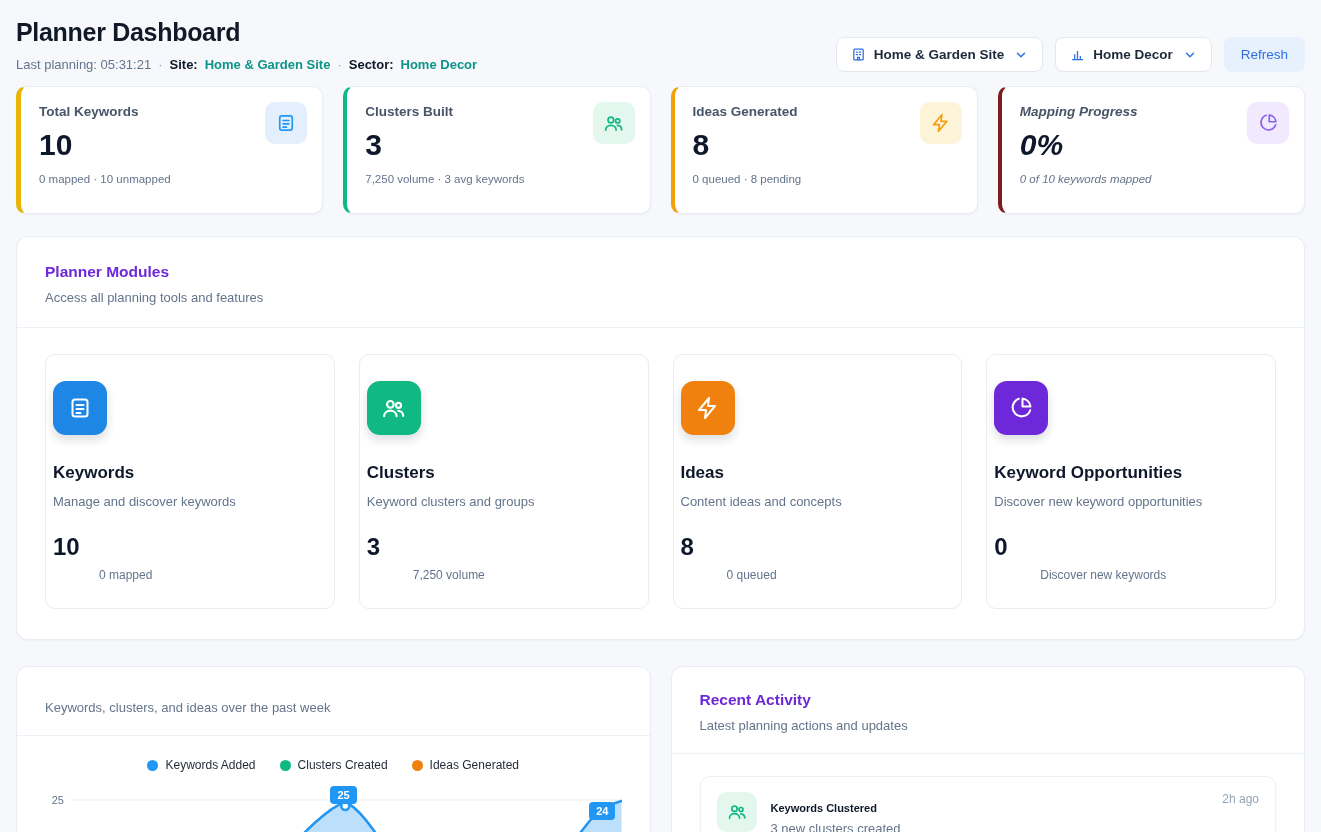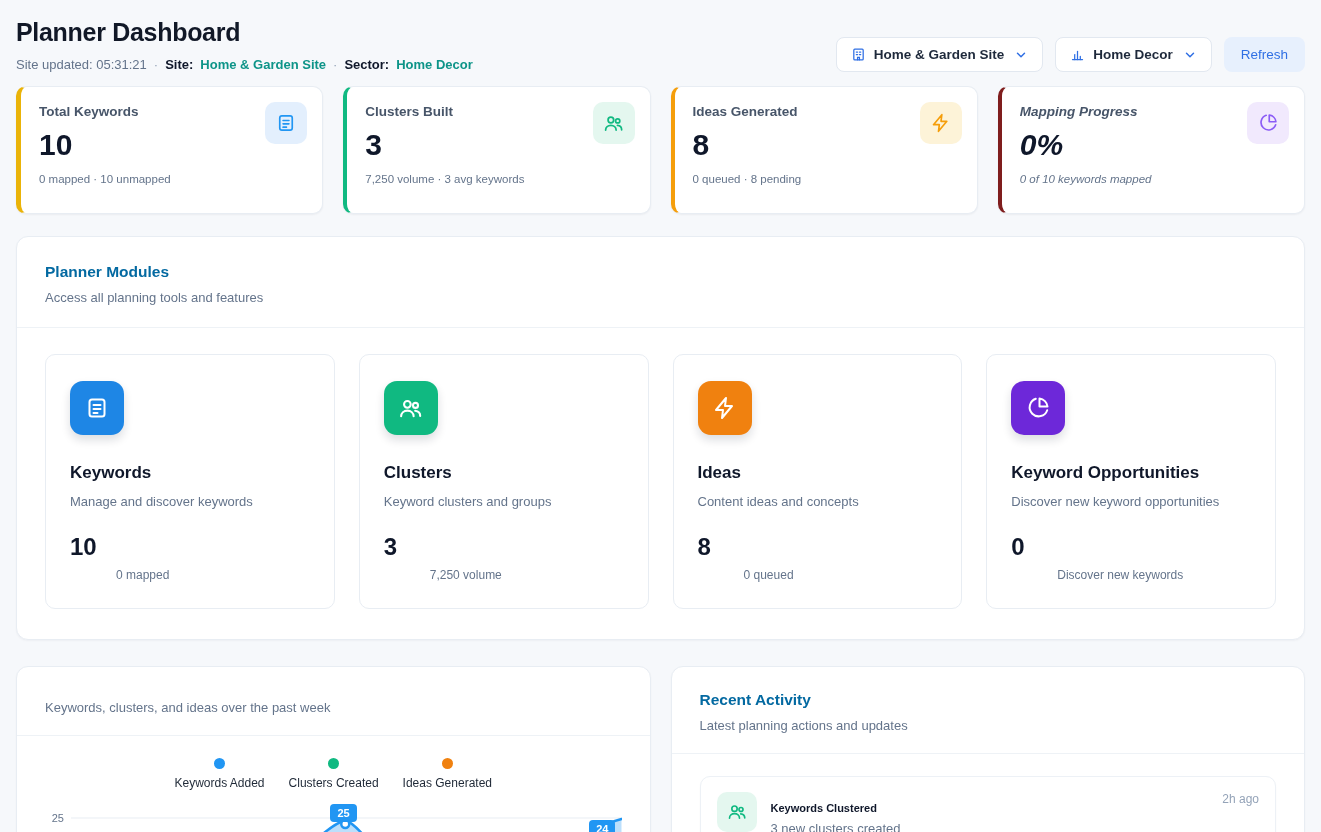--- a/index.html
+++ b/index.html
@@ -47,45 +47,45 @@
   .stat-icon  { position:absolute; top:15px; right:15px; width:42px; height:42px; border-radius:10px;
                 display:flex; align-items:center; justify-content:center; }
   .tile-blue   { background:#e3effd; color:#2196f3; }
   .tile-green  { background:#e4f7ef; color:#10b981; }
   .tile-yellow { background:#fdf3d8; color:#f59e0b; }
   .tile-purple { background:#f1e9fd; color:#8b5cf6; }
 
   
   .panel { background:#fff; border:1px solid #e8edf3; border-radius:12px; margin-top:22px;
            padding:26px 28px 30px; box-shadow:0 1px 2px rgba(16,24,40,.04); }
-  .panel-title { font-size:15.5px; font-weight:700; color:#0369a1; }
+  .panel-title { font-size:15.5px; font-weight:700; color:#6d28d9; }
   .panel-sub { font-size:13px; color:#64748b; margin-top:9px; }
   .panel-divider { border:none; border-top:1px solid #eef2f6; margin:22px -28px 26px; }
   .modules-grid { display:grid; grid-template-columns:repeat(4,1fr); gap:24px; }
-  .module-card { border:1px solid #e8edf3; border-radius:10px; padding:26px 24px; background:#fff; cursor:pointer; }
+  .module-card { border:1px solid #e8edf3; border-radius:10px; padding:26px 7px; background:#fff; cursor:pointer; }
   .module-icon { width:54px; height:54px; border-radius:13px; color:#fff;
                  display:flex; align-items:center; justify-content:center; box-shadow:0 5px 10px rgba(15,23,42,.14); }
   .mi-blue   { background:#1e86e5; }
   .mi-green  { background:#10b981; }
   .mi-orange { background:#f0810f; }
   .mi-purple { background:#6d28d9; }
   .module-title { font-size:17px; font-weight:800; margin-top:28px; color:#0f172a; }
   .module-desc  { font-size:13px; color:#64748b; margin-top:11px; }
   .module-value { font-size:24px; font-weight:800; margin-top:24px; color:#0f172a; }
   .module-sub   { font-size:12px; color:#64748b; margin-top:7px;margin-left:46px; }
 
   
   .bottom-grid { display:grid; grid-template-columns:1fr 1fr; gap:20px; margin-top:26px; }
   .bottom-card { background:#fff; border:1px solid #e8edf3; border-radius:12px; padding:24px 28px;
                  height:330px; box-shadow:0 1px 2px rgba(16,24,40,.04); }
   .bc-divider { border:none; border-top:1px solid #eef2f6; margin:20px -28px 22px; }
 
   
   .legend { display:flex; justify-content:center; gap:24px; font-size:12px; color:#1f2937; margin-top:16px; }
-  .legend-item { display:flex; align-items:center; gap:7px; cursor:pointer;flex-direction:column; }
+  .legend-item { display:flex; align-items:center; gap:7px; cursor:pointer; }
   .dot { width:11px; height:11px; border-radius:50%; }
   .dot-blue { background:#2196f3; } .dot-green { background:#10b981; } .dot-orange { background:#f0810f; }
   .chart-row { display:flex; margin-top:14px; }
   .ytick { width:26px; font-size:11px; color:#64748b; text-align:right; padding-right:7px; padding-top:8px; }
   .chart-wrap { position:relative; flex:1; height:130px; }
   .chart-wrap svg { position:absolute; inset:0; width:100%; height:100%; }
   .pt-badge { position:absolute; background:#2196f3; color:#fff; font-size:11px; font-weight:700;
               padding:2px 7px; border-radius:4px; line-height:1.3; }
   .pt-badge.p1 { left:calc(49.5% - 13px); top:0; }
   .pt-badge.p2 { left:calc(96.5% - 13px); top:16px; }
@@ -102,21 +102,21 @@
 </style>
 </head>
 <body>
 
 <div class="page">
 
   <div class="header">
     <div>
       <div class="page-title">Planner Dashboard</div>
       <div class="meta">
-        <span>Site updated: 05:31:21</span>
+        <span>Last planning: 05:31:21</span>
         <span class="sep">·</span>
         <span class="lbl">Site:</span>
         <span class="link">Home &amp; Garden Site</span>
         <span class="sep">·</span>
         <span class="lbl">Sector:</span>
         <span class="link">Home Decor</span>
       </div>
     </div>
     <div class="controls">
       <div class="dropdown">

